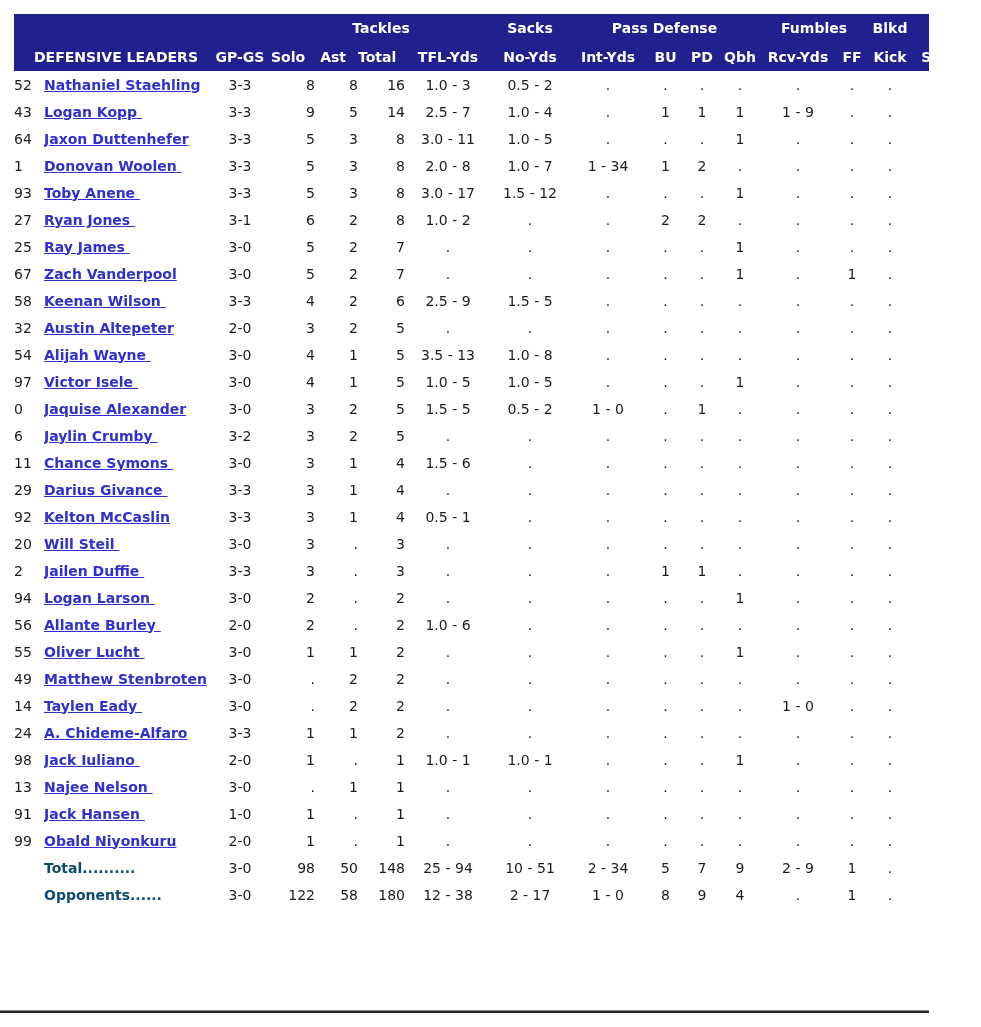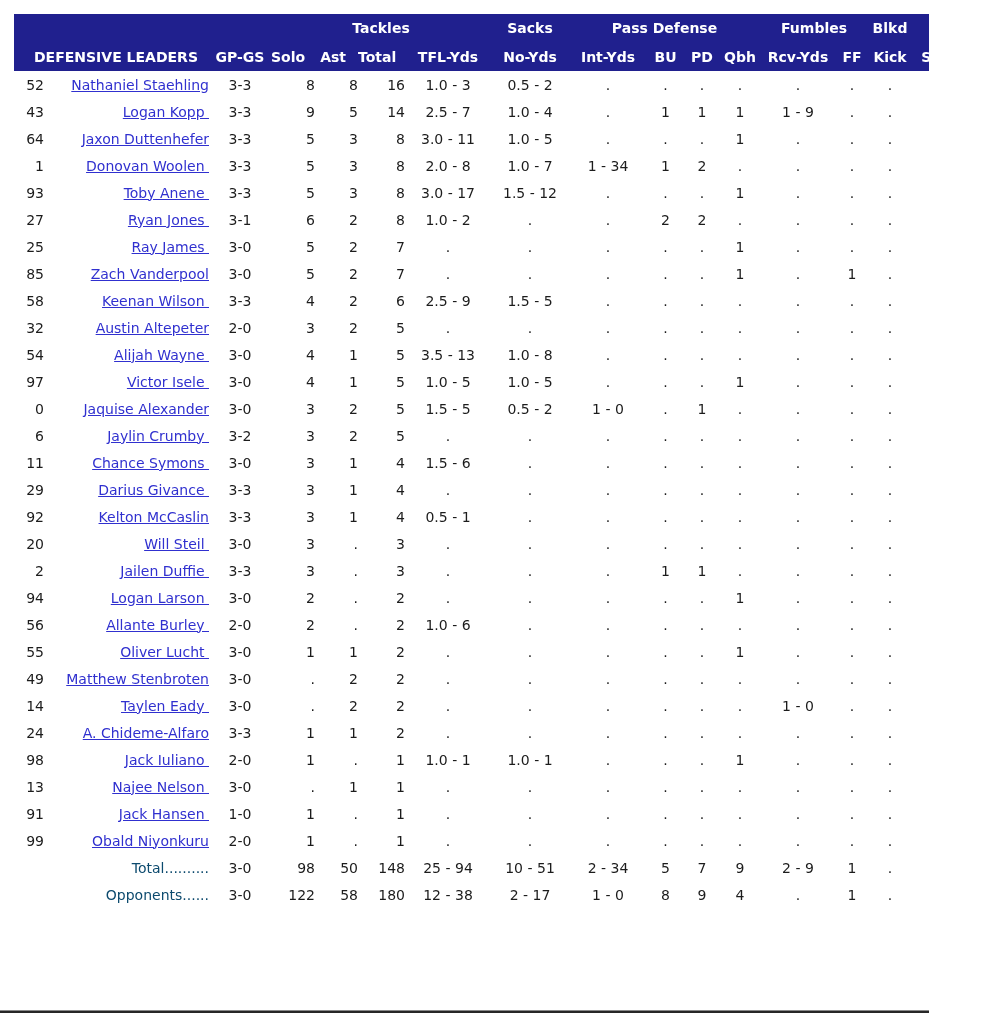--- a/index.html
+++ b/index.html
@@ -19,22 +19,22 @@
 
   thead th{
     background:#20208E;color:#ffffff;font-weight:bold;font-size:14px;
   }
   tr.group-row th{height:28px;text-align:center;vertical-align:middle;}
   tr.colhead-row th{height:29px;text-align:center;vertical-align:middle;}
   tr.colhead-row th.h-left{text-align:left;padding-left:20px;}
   tr.colhead-row th.h-right{text-align:right;padding-right:12px;}
 
   tbody td{height:27px;vertical-align:middle;font-size:14px;}
-  td.c-num{text-align:right;padding-left:6px;}
-  td.c-name{text-align:right;padding-left:4px;}
+  td.c-num{text-align:left;padding-left:6px;}
+  td.c-name{text-align:left;padding-left:4px;font-weight:bold;}
   td.c-center{text-align:center;}
   td.c-right{text-align:right;padding-right:12px;}
 
   a.player{
     color:#3030CF;text-decoration:underline;white-space:pre;cursor:pointer;
   }
   .total-label{color:#0c4a6e;}
 
   .bottom-rule{
     position:absolute;left:0;top:1010px;width:981px;height:3px;
@@ -221,21 +221,21 @@
           <td class="c-center">.</td>
           <td class="c-center">.</td>
           <td class="c-center">.</td>
           <td class="c-center">1</td>
           <td class="c-center">.</td>
           <td class="c-center">.</td>
           <td class="c-center">.</td>
           <td class="c-center">.</td>
         </tr>
         <tr>
-          <td class="c-num">85</td>
+          <td class="c-num">67</td>
           <td class="c-name"><a class="player">Zach Vanderpool</a></td>
           <td class="c-center">3-0</td>
           <td class="c-right">5</td>
           <td class="c-right">2</td>
           <td class="c-right">7</td>
           <td class="c-center">.</td>
           <td class="c-center">.</td>
           <td class="c-center">.</td>
           <td class="c-center">.</td>
           <td class="c-center">.</td>

